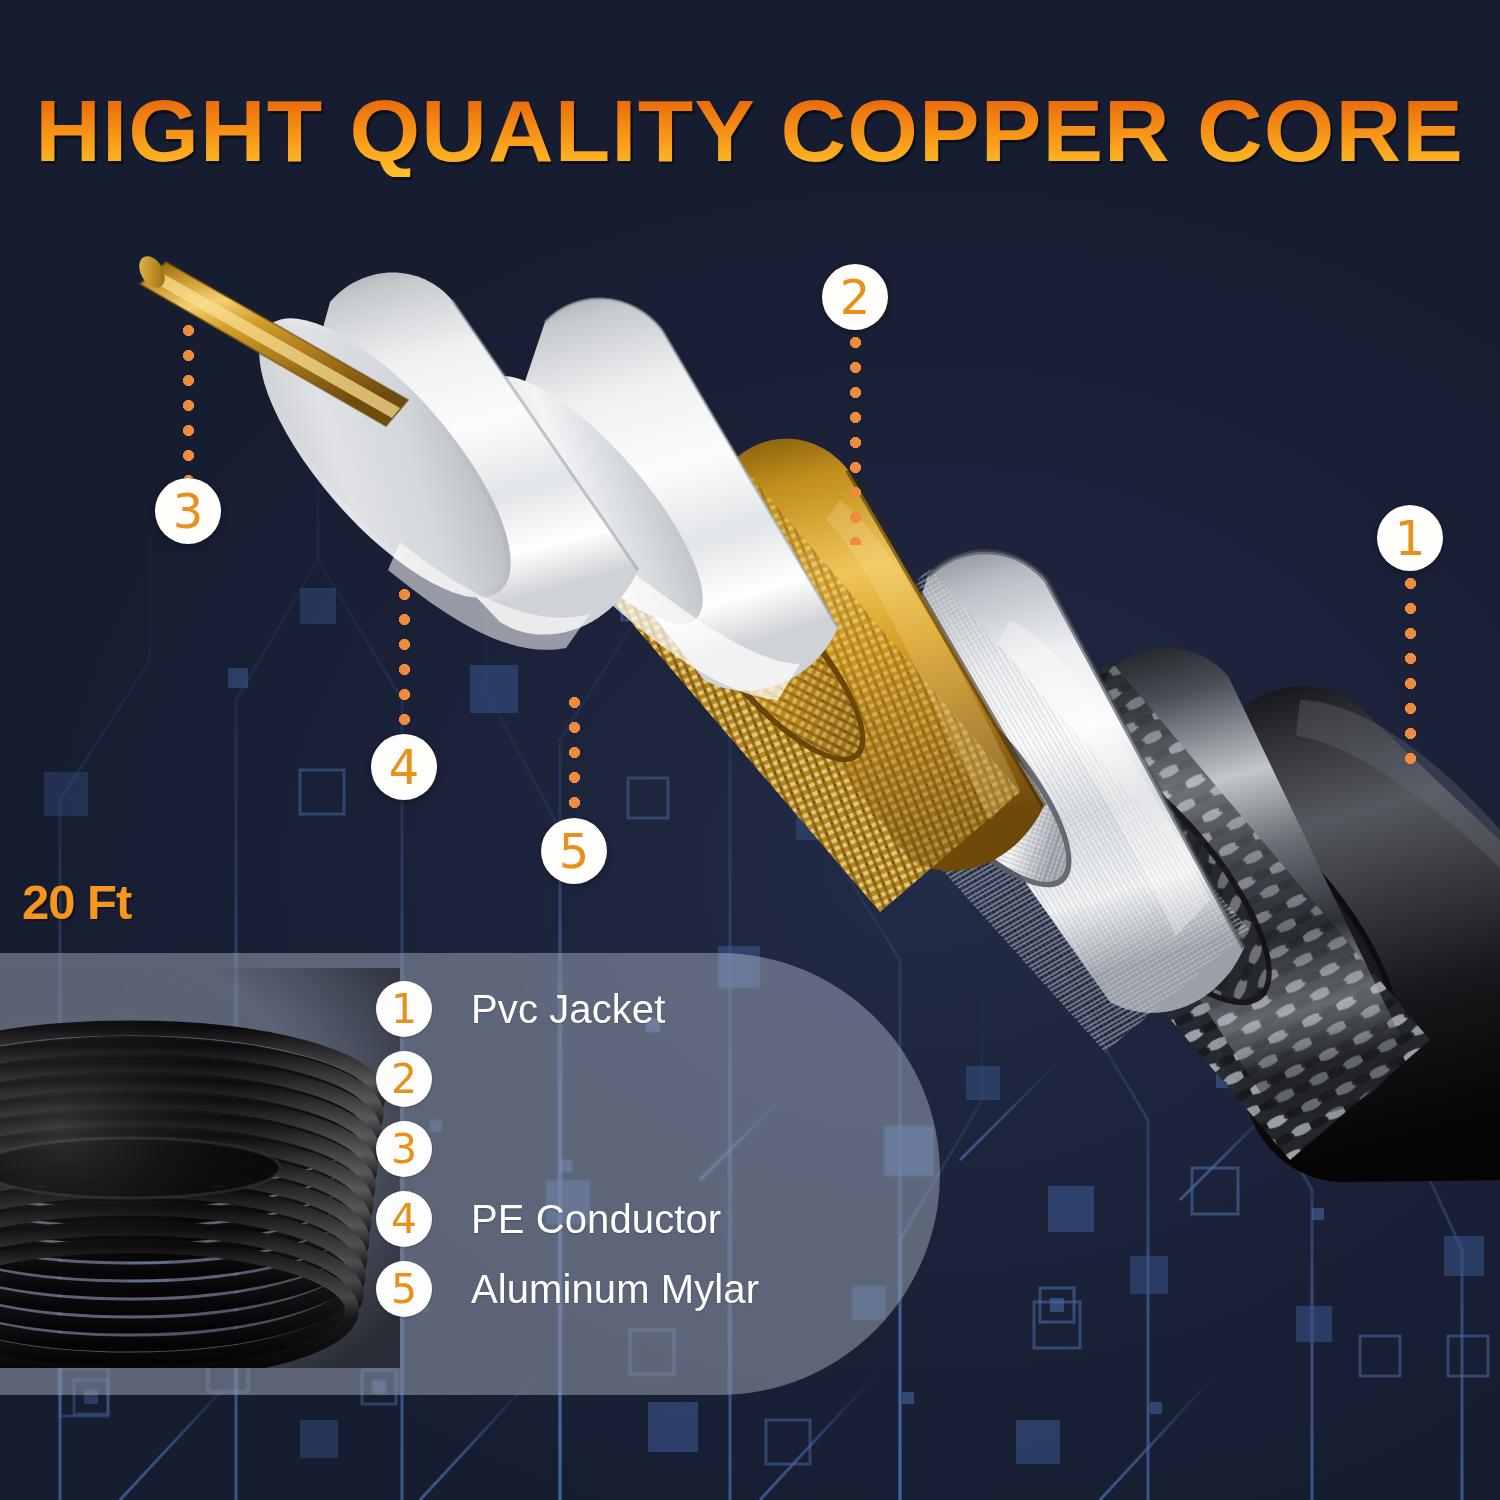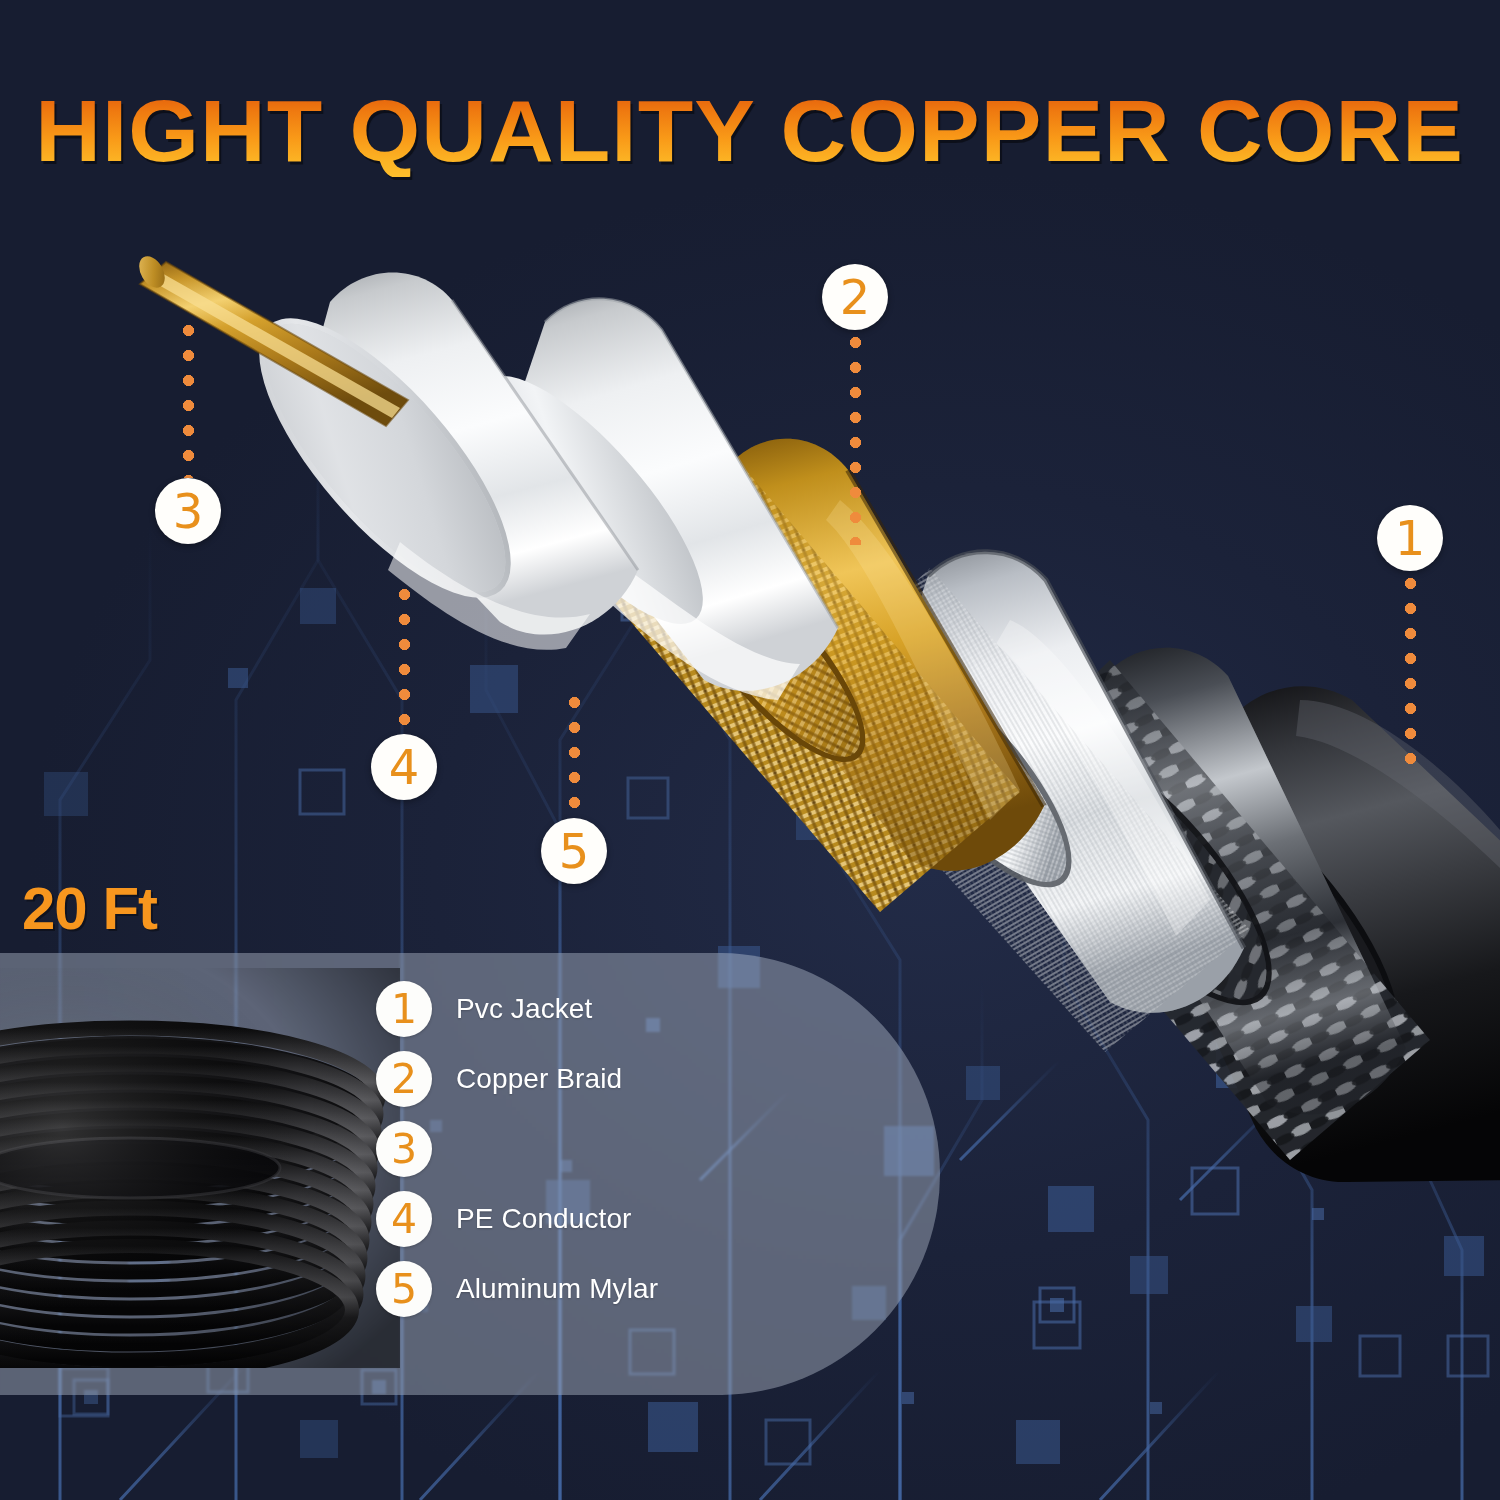--- a/index.html
+++ b/index.html
@@ -34,21 +34,21 @@
     background:linear-gradient(180deg,#e0550a 0%,#ef7a10 28%,#f99a18 58%,#fcb324 82%,#fdbe2c 100%);
     -webkit-background-clip:text;background-clip:text;
     color:transparent;-webkit-text-fill-color:transparent;
     filter:drop-shadow(2px 3px 0 rgba(0,0,0,.45));
     white-space:nowrap;
   }
 
   
   .ftlabel{
     position:absolute;left:22px;top:874px;z-index:45;
-    font-weight:bold;font-size:60px;letter-spacing:-1px;
+    font-weight:bold;font-size:49px;letter-spacing:-1px;
     color:#f7961e;
     text-shadow:2px 2px 0 rgba(0,0,0,.35);
   }
 
   
   .panel{
     position:absolute;left:-40px;top:953px;width:980px;height:442px;
     background:rgba(196,204,220,.40);
     border-top-right-radius:222px;border-bottom-right-radius:222px;
     backdrop-filter:blur(1px);
@@ -69,21 +69,21 @@
   .legnum{
     width:56px;height:56px;flex:0 0 56px;border-radius:50%;
     background:#fdfdfb;
     display:flex;align-items:center;justify-content:center;
     color:#e8901c;font-size:41px;font-weight:400;
     font-family:"DejaVu Sans", sans-serif;
     box-shadow:0 1px 3px rgba(0,0,0,.22);
     line-height:1;
   }
   .legtxt{
-    margin-left:24px;color:#ffffff;font-size:28px;font-weight:400;
+    margin-left:39px;color:#ffffff;font-size:40px;font-weight:400;
     letter-spacing:.1px;white-space:nowrap;
     text-shadow:0 1px 2px rgba(0,0,0,.22);
   }
 
   
   .cable{position:absolute;left:0;top:0;width:1500px;height:1500px;z-index:15;}
   .cable svg{display:block;}
 
   
   .callout{position:absolute;z-index:35;}
@@ -535,21 +535,20 @@
     </svg>
   </div>
 
   <div class="legend">
     <div class="legrow">
       <div class="legnum">1</div>
       <div class="legtxt">Pvc Jacket</div>
     </div>
     <div class="legrow">
       <div class="legnum">2</div>
-      <div class="legtxt">Copper Braid</div>
     </div>
     <div class="legrow">
       <div class="legnum">3</div>
     </div>
     <div class="legrow">
       <div class="legnum">4</div>
       <div class="legtxt">PE Conductor</div>
     </div>
     <div class="legrow">
       <div class="legnum">5</div>

